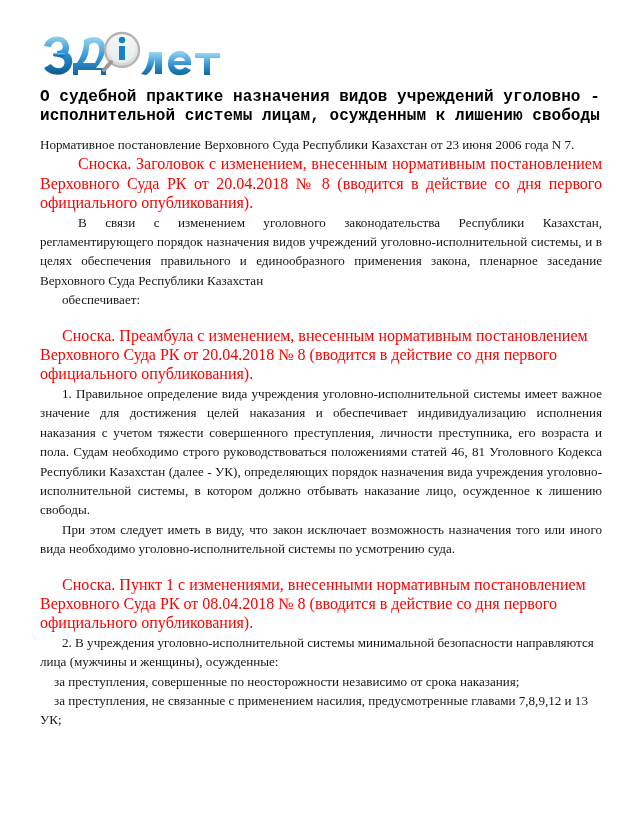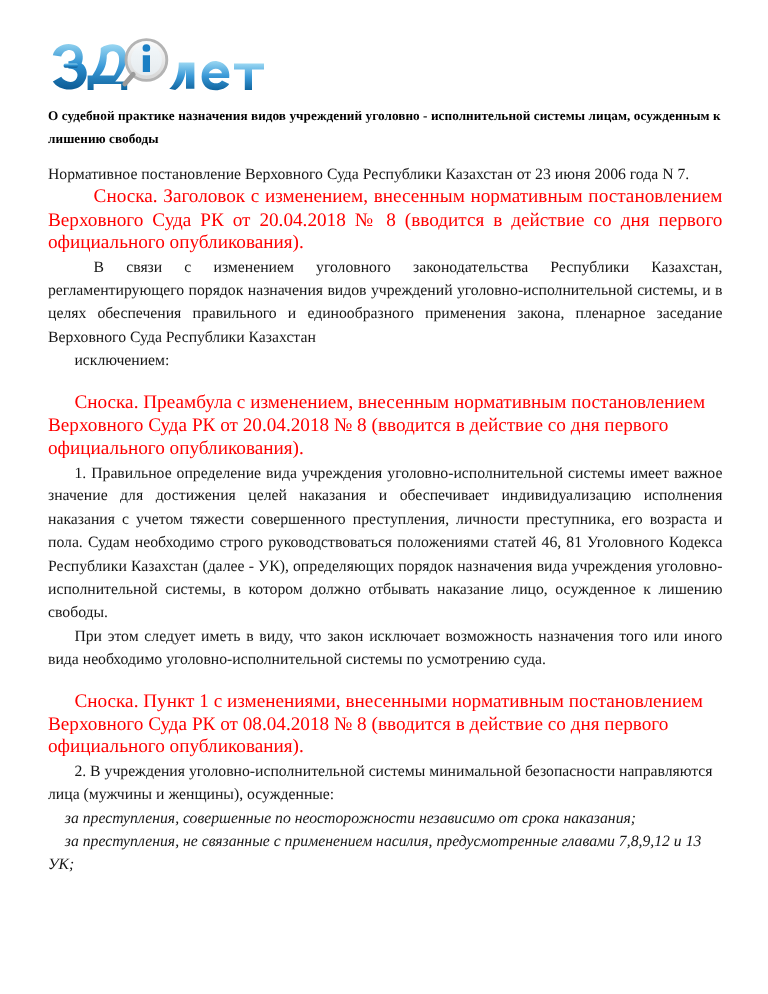--- a/index.html
+++ b/index.html
@@ -34,23 +34,23 @@
 
   
   .content {
     position: absolute;
     left: 40px;
     top: 88px;
     width: 562px;
   }
 
   .doc-title {
-    font-family: Liberation Serif, serif;
+    font-family: Liberation Mono, monospace;
     font-weight: bold;
-    font-size: 11px;
+    font-size: 16px;
     line-height: 18.5px;
     color: #000000;
     letter-spacing: 0.05px;
     margin: 0 0 10px 0;
     text-align: left;
   }
 
   p.para {
     margin: 0;
     font-size: 13.1px;
@@ -61,21 +61,20 @@
   }
 
   p.para.indent {
     text-indent: 38px;
   }
   p.para.indent-sm {
     text-indent: 22px;
   }
   p.para.indent-xs {
     text-indent: 14px;
-    font-style: italic;
   }
   p.para.noindent {
     text-indent: 0;
   }
   p.para.left {
     text-align: left;
   }
 
   p.note {
     margin: 0;
@@ -161,21 +160,21 @@
 
   <div class="content">
 
     <div class="doc-title">О судебной практике назначения видов учреждений уголовно - исполнительной системы лицам, осужденным к лишению свободы</div>
 
     <p class="para noindent left">Нормативное постановление Верховного Суда Республики Казахстан от 23 июня 2006 года N 7.</p>
 
     <div id="blocks">
         <p class="note indent">Сноска. Заголовок с изменением, внесенным нормативным постановлением Верховного Суда РК от 20.04.2018 № 8 (вводится в действие со дня первого официального опубликования).</p>
         <p class="para indent">В связи с изменением уголовного законодательства Республики Казахстан, регламентирующего порядок назначения видов учреждений уголовно-исполнительной системы, и в целях обеспечения правильного и единообразного применения закона, пленарное заседание Верховного Суда Республики Казахстан</p>
-        <p class="para indent-sm left">исключением:</p>
+        <p class="para indent-sm left">обеспечивает:</p>
         <p class="note indent-sm left">Сноска. Преамбула с изменением, внесенным нормативным постановлением Верховного Суда РК от 20.04.2018 № 8 (вводится в действие со дня первого официального опубликования).</p>
         <p class="para indent-sm">1. Правильное определение вида учреждения уголовно-исполнительной системы имеет важное значение для достижения целей наказания и обеспечивает индивидуализацию исполнения наказания с учетом тяжести совершенного преступления, личности преступника, его возраста и пола. Судам необходимо строго руководствоваться положениями статей 46, 81 Уголовного Кодекса Республики Казахстан (далее - УК), определяющих порядок назначения вида учреждения уголовно-исполнительной системы, в котором должно отбывать наказание лицо, осужденное к лишению свободы.</p>
         <p class="para indent-sm">При этом следует иметь в виду, что закон исключает возможность назначения того или иного вида необходимо уголовно-исполнительной системы по усмотрению суда.</p>
         <p class="note indent-sm left">Сноска. Пункт 1 с изменениями, внесенными нормативным постановлением Верховного Суда РК от 08.04.2018 № 8 (вводится в действие со дня первого официального опубликования).</p>
         <p class="para indent-sm left">2. В учреждения уголовно-исполнительной системы минимальной безопасности направляются лица (мужчины и женщины), осужденные:</p>
         <p class="para indent-xs left">за преступления, совершенные по неосторожности независимо от срока наказания;</p>
         <p class="para indent-xs left">за преступления, не связанные с применением насилия, предусмотренные главами 7,8,9,12 и 13 УК;</p>
       </div>
 
   </div>

